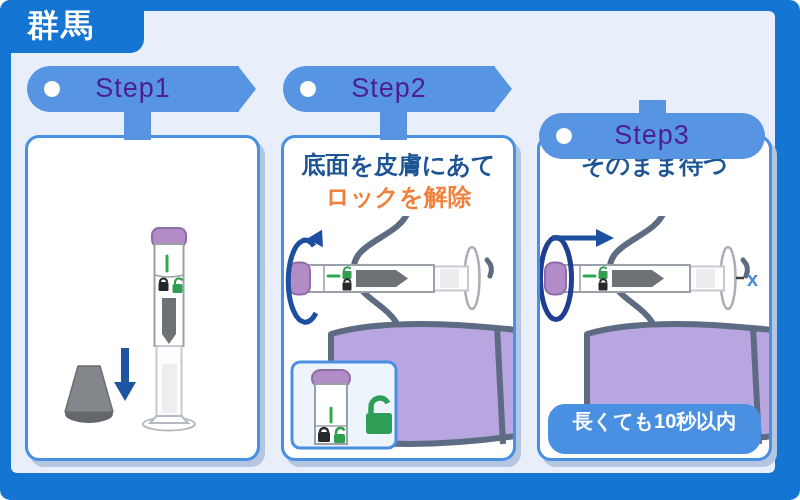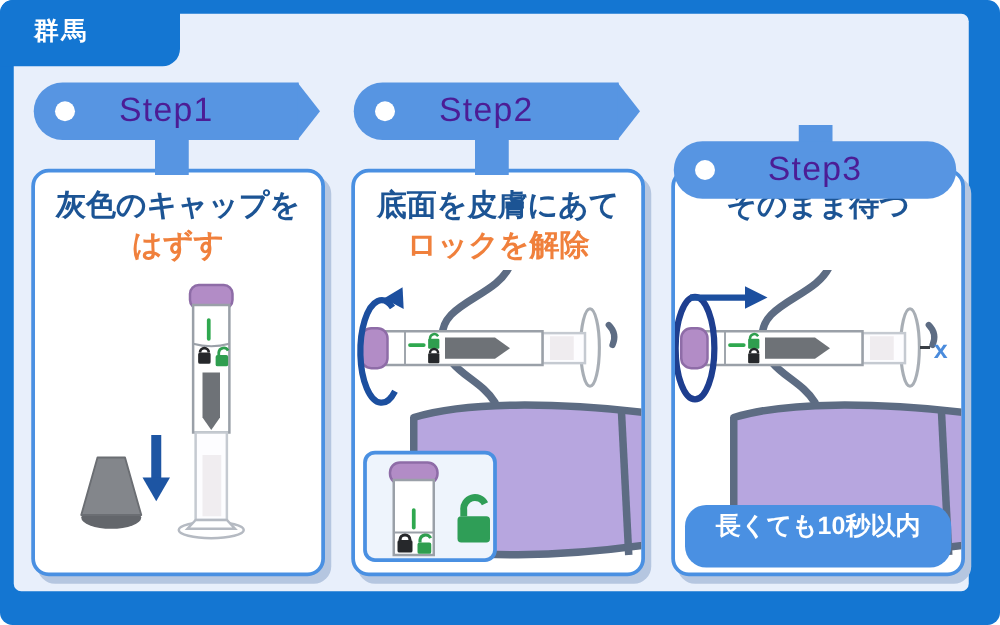--- a/index.html
+++ b/index.html
@@ -1,20 +1,20 @@
 <!DOCTYPE html>
 <html><head>
 <meta charset="utf-8">
 <style>
   html,body{margin:0;padding:0;background:#fff;}
   *{box-sizing:border-box;}
   body{font-family:"Liberation Sans","DejaVu Sans",sans-serif;}
   .poster{position:relative;width:800px;height:500px;background:#1476d2;border-radius:10px;overflow:hidden;}
   .panel{position:absolute;left:11px;top:11px;width:764px;height:462px;background:#e8effb;border-radius:6px;}
-  .title-badge{position:absolute;left:0;top:0;width:144px;height:53px;background:#1476d2;border-radius:10px 0 14px 0;color:#fff;font-size:20px;font-weight:bold;line-height:50px;padding-left:27px;letter-spacing:2px;}
+  .title-badge{position:absolute;left:0;top:0;width:144px;height:53px;background:#1476d2;border-radius:10px 0 14px 0;color:#fff;font-size:32px;font-weight:bold;line-height:50px;padding-left:27px;letter-spacing:2px;}
   .banner{position:absolute;top:66px;height:46px;background:#5795e2;border-radius:23px 0 0 23px;color:#4c1d95;z-index:4;}
   .banner.pill{border-radius:23px;margin-top:47px;}
   .banner .tip{position:absolute;right:-17px;top:0;width:0;height:0;border-top:23px solid transparent;border-bottom:23px solid transparent;border-left:18px solid #5795e2;}
   .banner .dot{position:absolute;left:17px;top:15px;width:16px;height:16px;border-radius:50%;background:#fff;}
   .banner .lbl{position:absolute;left:0;right:0;top:0;height:46px;line-height:45px;text-align:center;font-size:27px;font-weight:500;letter-spacing:1px;}
   .tab{position:absolute;top:100px;width:27px;height:40px;background:#5795e2;z-index:3;}
   .card{position:absolute;top:135px;width:235px;height:326px;background:#fff;border:3px solid #4a90e2;border-radius:14px;box-shadow:5px 6px 0 #b5c6e0;z-index:2;}
   .heading{margin-top:11px;text-align:center;font-size:24px;font-weight:bold;line-height:1.35;}
   .c-blue{color:#1c5494;}
   .c-orange{color:#f0803c;}
@@ -44,24 +44,20 @@
     <span class="dot"></span>
     <span class="lbl">Step2</span>
     <span class="tip"></span>
   </div>
   <div class="banner pill" style="left:539px;width:226px;">
     <span class="dot"></span>
     <span class="lbl">Step3</span>
   </div>
 
   <div class="card" style="left:25px;">
-    <div class="heading">
-      <div class="c-blue">灰色のキャップを</div>
-      <div class="c-orange">はずす</div>
-    </div>
     <svg class="illus" width="229" height="238" viewBox="0 0 229 238">
 
       <g>
         <rect x="124" y="10" width="34" height="19" rx="7" fill="#b28cc6" stroke="#8e6ca7" stroke-width="2"></rect>
         <rect x="126.5" y="26" width="29" height="102" fill="#ffffff" stroke="#9aa0a8" stroke-width="2"></rect>
         <path d="M126.5,57 Q141,61 155.5,57" stroke="#9aa0a8" stroke-width="1.5" fill="none"></path>
         <line x1="139" y1="38" x2="139" y2="53" stroke="#2fa84f" stroke-width="3" stroke-linecap="round"></line>
         <g>
           <path d="M132,64 a3.5,3.5 0 0 1 7,0" stroke="#26282b" stroke-width="2.2" fill="none"></path>
           <rect x="130.5" y="64" width="10" height="9" rx="1.5" fill="#26282b"></rect>

